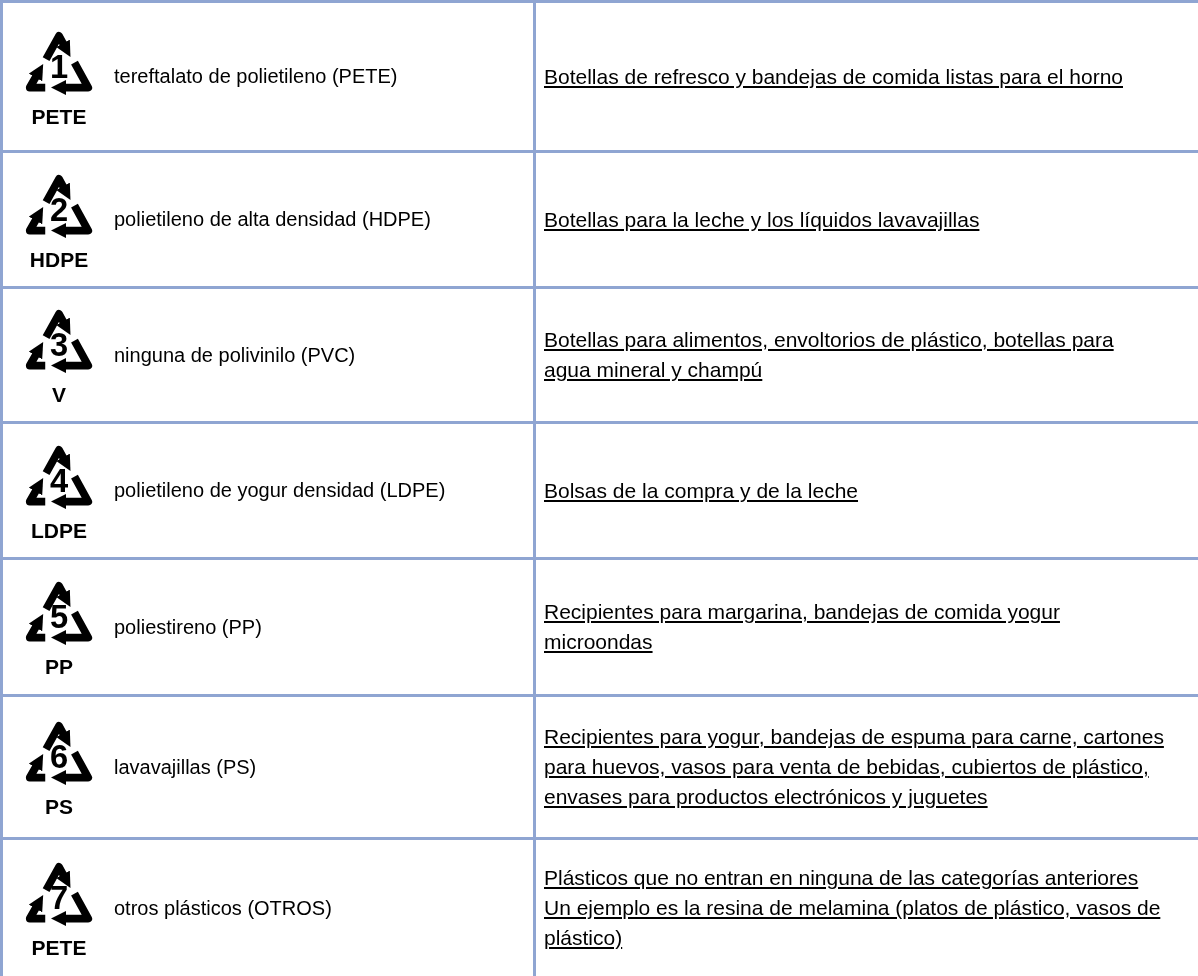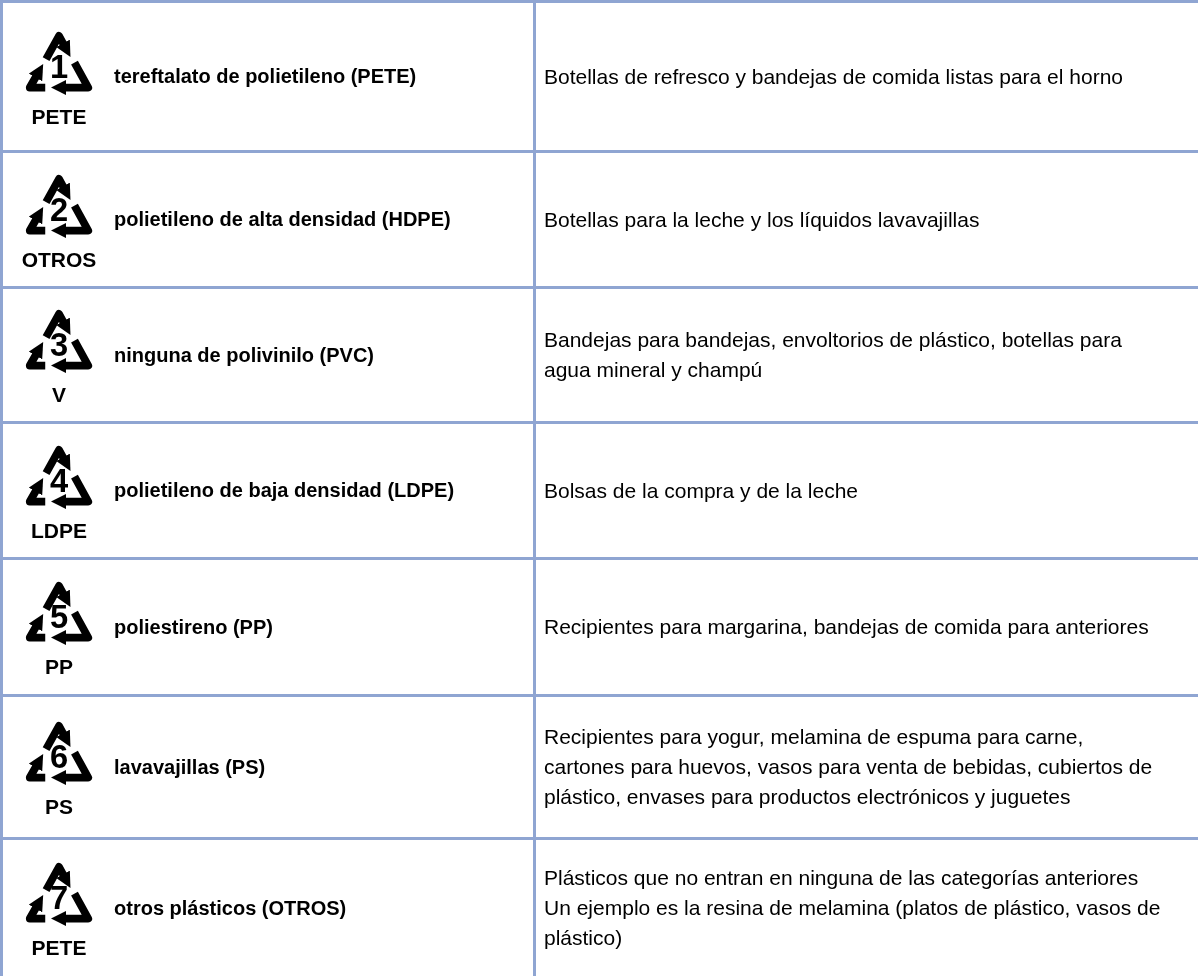--- a/index.html
+++ b/index.html
@@ -70,28 +70,29 @@
     font-size: 38px;
   }
   .abbr {
     font-weight: bold;
     font-size: 21px;
     line-height: 1.1;
     margin-top: 10px;
     white-space: nowrap;
   }
   .name {
-    font-weight: bold;
+    font-weight: normal;
     font-size: 20px;
     line-height: 1.25;
   }
   .uses {
     font-size: 21px;
     line-height: 30px;
     padding: 8px 34px 8px 8px;
+    text-decoration: underline;
   }
 </style>
 </head>
 <body>
 
 <svg width="0" height="0" style="position:absolute" aria-hidden="true">
   <defs>
     <marker id="ah" viewBox="0 0 10 10" refX="1.5" refY="5" markerWidth="2" markerHeight="2" orient="auto">
       <path d="M0,0 L10,5 L0,10 Z" fill="#000000" stroke="none"></path>
     </marker>
@@ -128,21 +129,21 @@
   <tr>
     <td class="left-cell">
       <div class="leftwrap">
         <div class="symbol">
           <svg class="recycle-svg" viewBox="0 0 100 80">
             <path d="M35,39 L50,12 L56,23" marker-end="url(#ah)"></path>
             <path d="M68,43 L84,72 L56,72" marker-end="url(#ah)"></path>
             <path d="M34,72 L16,72 L24,58" marker-end="url(#ah)"></path>
             <text x="50" y="61" text-anchor="middle">2</text>
           </svg>
-          <div class="abbr">OTROS</div>
+          <div class="abbr">HDPE</div>
         </div>
         <div class="name">polietileno de alta densidad (HDPE)</div>
       </div>
     </td>
     <td class="right-cell">
       <div class="uses">Botellas para la leche y los líquidos lavavajillas</div>
     </td>
   </tr>
 
   <tr>
@@ -154,37 +155,37 @@
             <path d="M68,43 L84,72 L56,72" marker-end="url(#ah)"></path>
             <path d="M34,72 L16,72 L24,58" marker-end="url(#ah)"></path>
             <text x="50" y="61" text-anchor="middle">3</text>
           </svg>
           <div class="abbr">V</div>
         </div>
         <div class="name">ninguna de polivinilo (PVC)</div>
       </div>
     </td>
     <td class="right-cell">
-      <div class="uses">Bandejas para bandejas, envoltorios de plástico, botellas para agua mineral y champú</div>
+      <div class="uses">Botellas para alimentos, envoltorios de plástico, botellas para agua mineral y champú</div>
     </td>
   </tr>
 
   <tr>
     <td class="left-cell">
       <div class="leftwrap">
         <div class="symbol">
           <svg class="recycle-svg" viewBox="0 0 100 80">
             <path d="M35,39 L50,12 L56,23" marker-end="url(#ah)"></path>
             <path d="M68,43 L84,72 L56,72" marker-end="url(#ah)"></path>
             <path d="M34,72 L16,72 L24,58" marker-end="url(#ah)"></path>
             <text x="50" y="61" text-anchor="middle">4</text>
           </svg>
           <div class="abbr">LDPE</div>
         </div>
-        <div class="name">polietileno de baja densidad (LDPE)</div>
+        <div class="name">polietileno de yogur densidad (LDPE)</div>
       </div>
     </td>
     <td class="right-cell">
       <div class="uses">Bolsas de la compra y de la leche</div>
     </td>
   </tr>
 
   <tr>
     <td class="left-cell">
       <div class="leftwrap">
@@ -194,41 +195,41 @@
             <path d="M68,43 L84,72 L56,72" marker-end="url(#ah)"></path>
             <path d="M34,72 L16,72 L24,58" marker-end="url(#ah)"></path>
             <text x="50" y="61" text-anchor="middle">5</text>
           </svg>
           <div class="abbr">PP</div>
         </div>
         <div class="name">poliestireno (PP)</div>
       </div>
     </td>
     <td class="right-cell">
-      <div class="uses">Recipientes para margarina, bandejas de comida para anteriores</div>
+      <div class="uses">Recipientes para margarina, bandejas de comida yogur microondas</div>
     </td>
   </tr>
 
   <tr>
     <td class="left-cell">
       <div class="leftwrap">
         <div class="symbol">
           <svg class="recycle-svg" viewBox="0 0 100 80">
             <path d="M35,39 L50,12 L56,23" marker-end="url(#ah)"></path>
             <path d="M68,43 L84,72 L56,72" marker-end="url(#ah)"></path>
             <path d="M34,72 L16,72 L24,58" marker-end="url(#ah)"></path>
             <text x="50" y="61" text-anchor="middle">6</text>
           </svg>
           <div class="abbr">PS</div>
         </div>
         <div class="name">lavavajillas (PS)</div>
       </div>
     </td>
     <td class="right-cell">
-      <div class="uses">Recipientes para yogur, melamina de espuma para carne, cartones para huevos, vasos para venta de bebidas, cubiertos de plástico, envases para productos electrónicos y juguetes</div>
+      <div class="uses">Recipientes para yogur, bandejas de espuma para carne, cartones para huevos, vasos para venta de bebidas, cubiertos de plástico, envases para productos electrónicos y juguetes</div>
     </td>
   </tr>
 
   <tr>
     <td class="left-cell">
       <div class="leftwrap">
         <div class="symbol">
           <svg class="recycle-svg" viewBox="0 0 100 80">
             <path d="M35,39 L50,12 L56,23" marker-end="url(#ah)"></path>
             <path d="M68,43 L84,72 L56,72" marker-end="url(#ah)"></path>

